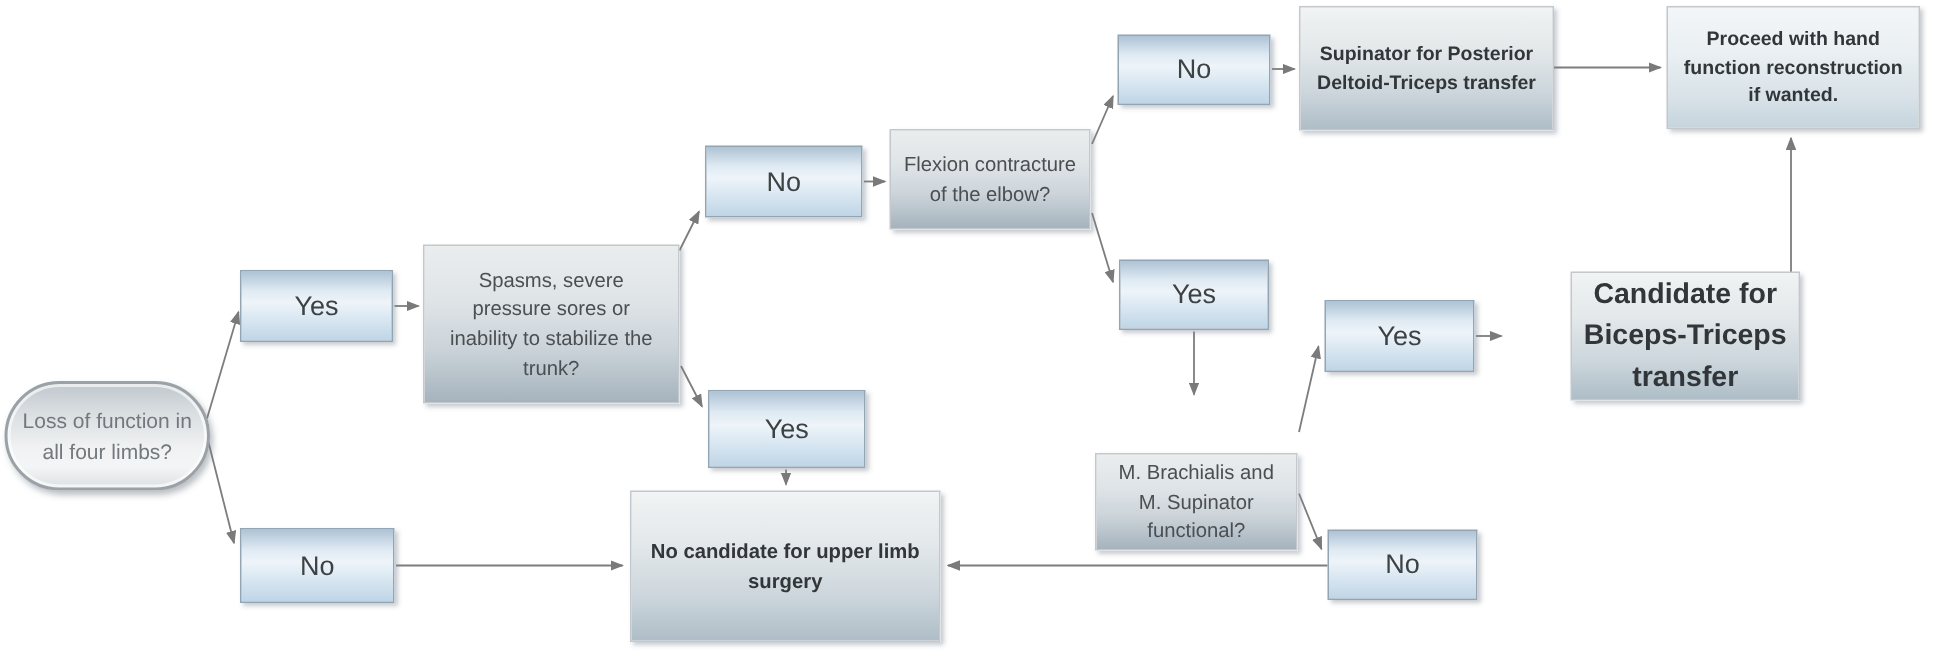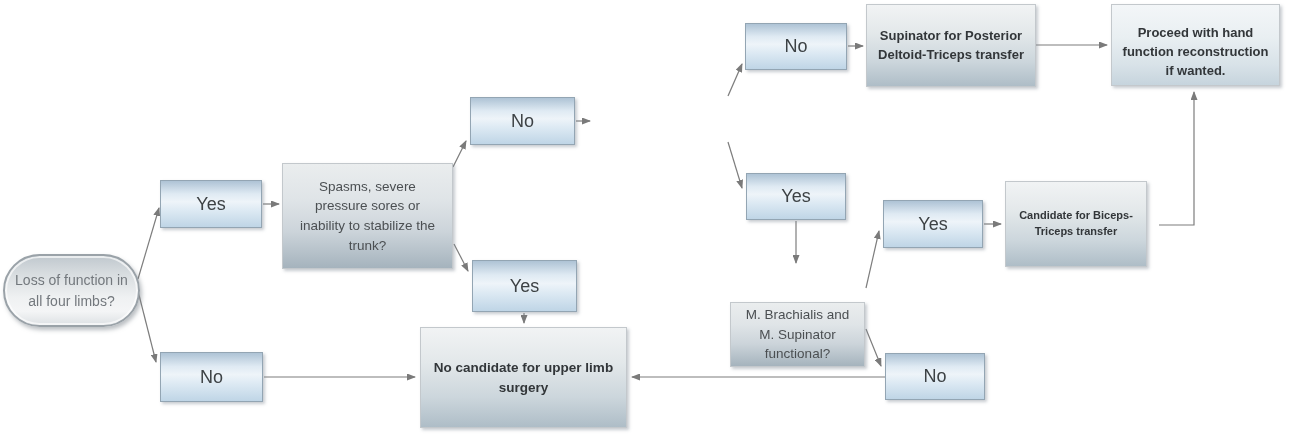--- a/index.html
+++ b/index.html
@@ -42,21 +42,20 @@
     background:linear-gradient(to bottom,#f1f3f4 0%,#e3e8ea 35%,#ccd6dc 70%,#aebdc7 100%);
     border:1px solid #c3c8cc;
     box-shadow:2px 2px 3px rgba(130,140,150,0.45);
     color:#323639;
     font-size:13px;
     font-weight:bold;
     padding:4px 5px;
   }
   .outcome.light{
     background:linear-gradient(to bottom,#f3f6f8 0%,#e9eff2 40%,#d8e2e8 75%,#c6d4dd 100%);
-    align-items:flex-end;
   }
   
   .stadium{
     border-radius:37px;
     background:linear-gradient(to bottom,#c0c8ce 0%,#d7dcdf 25%,#eff1f2 60%,#f4f5f6 80%,#dde1e4 100%);
     border:2px solid #9aa2a8;
     box-shadow:2px 3px 4px rgba(120,128,135,0.5), inset 0 0 0 2px rgba(255,255,255,0.65);
     color:#73787d;
     font-size:14px;
     padding:8px 10px;
@@ -112,20 +111,23 @@
   </div>
 
   <div class="node blue" style="left:470px;top:97px;width:105px;height:48px;">
     <span>No</span>
   </div>
 
   <div class="node blue" style="left:472px;top:260px;width:105px;height:52px;">
     <span>Yes</span>
   </div>
 
+  <div class="node q" style="left:593px;top:86px;width:134px;height:67px;">
+    <span>Flexion contracture of the elbow?</span>
+  </div>
 
   <div class="node blue" style="left:745px;top:23px;width:102px;height:47px;">
     <span>No</span>
   </div>
 
   <div class="node blue" style="left:746px;top:173px;width:100px;height:47px;">
     <span>Yes</span>
   </div>
 
   <div class="node outcome" style="left:866px;top:4px;width:170px;height:83px;">
@@ -141,21 +143,21 @@
   </div>
 
   <div class="node blue" style="left:883px;top:200px;width:100px;height:48px;">
     <span>Yes</span>
   </div>
 
   <div class="node blue" style="left:885px;top:353px;width:100px;height:47px;">
     <span>No</span>
   </div>
 
-  <div class="node outcome" style="left:1005px;top:181px;width:142px;height:86px;font-size:11px;">
+  <div class="node outcome" style="left:1047px;top:181px;width:153px;height:86px;font-size:19px;">
     <span>Candidate for Biceps-Triceps transfer</span>
   </div>
 
   <div class="node outcome" style="left:420px;top:327px;width:207px;height:101px;font-size:13.5px;">
     <span>No candidate for upper limb surgery</span>
   </div>
 
 </div>
 
 </body></html>

